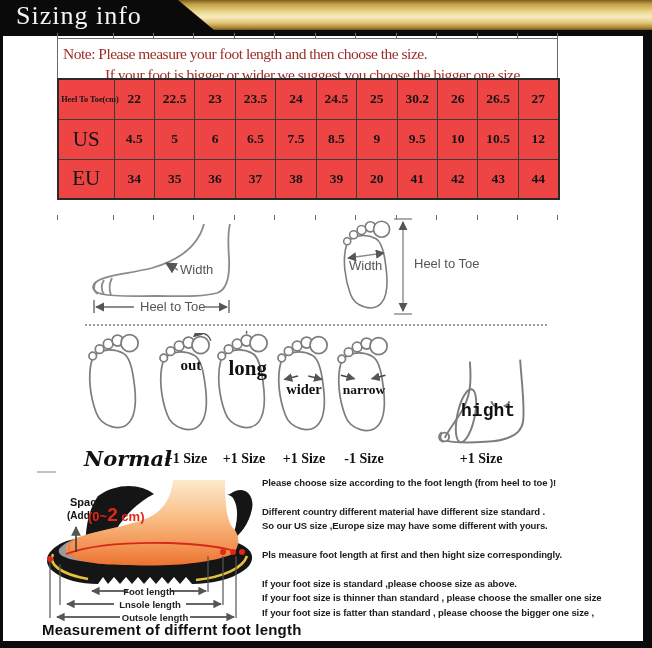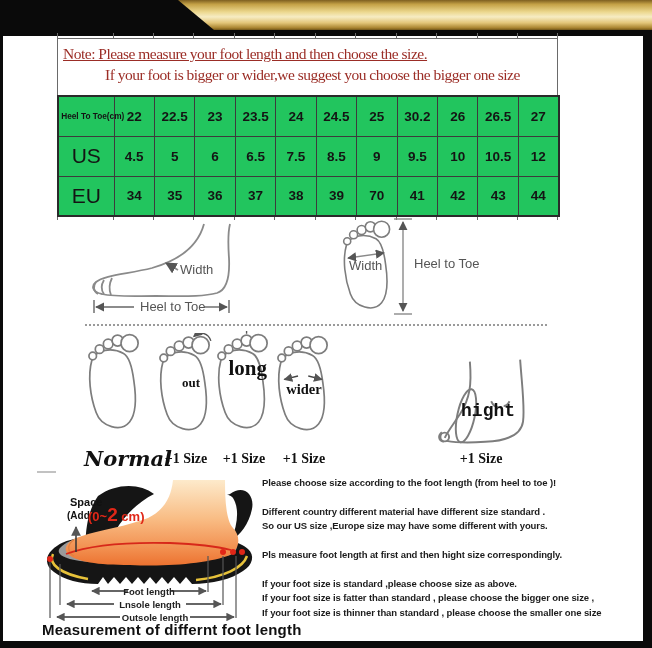--- a/index.html
+++ b/index.html
@@ -12,28 +12,28 @@
   .ribbon{position:absolute;left:178px;top:0;width:474px;height:30px;
           background:linear-gradient(180deg,#7d5f20 0%,#c3a045 14%,#ecd88f 40%,#f6ecc3 56%,#e3c679 76%,#a98430 93%,#6f5518 100%);
           clip-path:polygon(0 0,100% 0,100% 100%,36px 100%);}
   .edge-l{position:absolute;left:0;top:36px;bottom:0;width:3px;background:#0a0a0a;}
   .edge-r{position:absolute;right:0;top:30px;bottom:0;width:9px;background:#0a0a0a;}
   .edge-b{position:absolute;left:0;bottom:0;width:652px;height:7px;background:#0a0a0a;}
 
   
   .note{position:absolute;left:57px;top:38px;width:499px;height:56px;border:1px solid #6a6a6a;
         color:#9b2d26;font-family:"Liberation Serif",serif;font-size:15.5px;letter-spacing:-0.5px;}
-  .note .l1{margin:6px 0 0 5px;white-space:nowrap;text-decoration:underline;}
+  .note .l1{margin:6px 0 0 5px;white-space:nowrap;}
   .note .l2{margin:3px 0 0 47px;white-space:nowrap;}
   .tickrow{position:absolute;left:57px;width:501px;height:5px;}
   .tickrow .tk{position:absolute;top:0;width:1px;height:5px;background:#6a6a6a;}
 
   
-  table.size{position:absolute;left:57px;top:95px;width:501px;height:120px;border-collapse:collapse;
-             table-layout:fixed;background:#22c55e;}
+  table.size{position:absolute;left:57px;top:78px;width:501px;height:120px;border-collapse:collapse;
+             table-layout:fixed;background:#ef4444;font-family:Liberation Serif, serif;}
   table.size th,table.size td{border:1px solid #3c3c3c;text-align:center;vertical-align:middle;
              color:#141414;padding:0;}
   table.size{border:2px solid #2a2a2a;}
   th.lbl-small{font-size:9px;font-weight:bold;transform:scaleX(.92);white-space:nowrap;}
   th.lbl-big{font-size:21px;font-weight:normal;}
   td.val{font-size:13.5px;font-weight:bold;}
 
   
   .dotted{position:absolute;left:85px;top:324px;width:462px;border-top:2px dotted #9a9a9a;}
   .gray-dash{position:absolute;left:37px;top:471px;width:19px;height:2px;background:#c2c2c2;}
@@ -78,20 +78,21 @@
           <circle cx="27" cy="15" r="5.6"></circle>
             <circle cx="38" cy="11" r="6.4"></circle>
           <circle cx="52" cy="14" r="10"></circle>
         </g>
       </symbol>
     </defs>
   </svg>
 
   <div class="hdr">
     <div class="ribbon"></div>
+    <div class="hdr-title">Sizing info</div>
   </div>
   <div class="edge-l"></div>
   <div class="edge-r"></div>
   <div class="edge-b"></div>
 
   <div class="tickrow" id="ticks-top" style="top:33px">
       <div class="tk" style="left: 0px;"></div>
       <div class="tk" style="left: 55.5px;"></div>
       <div class="tk" style="left: 95.95px;"></div>
       <div class="tk" style="left: 136.4px;"></div>
@@ -171,21 +172,21 @@
           <td class="val">12</td>
         </tr>
         <tr style="height: 40px;">
           <th class="lbl-big">EU</th>
           <td class="val">34</td>
           <td class="val">35</td>
           <td class="val">36</td>
           <td class="val">37</td>
           <td class="val">38</td>
           <td class="val">39</td>
-          <td class="val">70</td>
+          <td class="val">20</td>
           <td class="val">41</td>
           <td class="val">42</td>
           <td class="val">43</td>
           <td class="val">44</td>
         </tr>
       </tbody>
   </table>
 
   <svg style="position:absolute;left:82px;top:220px" width="180" height="96" viewBox="0 0 180 96">
     <g stroke="#8a8a8a" stroke-width="1.8" fill="none">
@@ -224,21 +225,21 @@
         <use href="#soleFoot"></use>
       </svg>
     <div class="sz script">Normal</div>
   </div>
 
   <div class="ftcol" style="left:155px;width:62px">
     <svg width="60" height="104" viewBox="0 0 70 121" style="position:absolute;top:4px;left:1px">
       <use href="#soleFoot"></use>
       <path d="M44,4 C52,-3 61,0 64,9" fill="none" stroke="#555" stroke-width="1.6" marker-start="url(#ah)"></path>
     </svg>
-    <div class="shape" style="top:46px;font-size:13px;left:8%">out</div>
+    <div class="shape" style="top:28px;font-size:15px;left:8%">out</div>
     <div class="sz">+1 Size</div>
   </div>
 
   <div class="ftcol" style="left:213px;width:62px">
     <svg width="60" height="104" viewBox="0 0 70 121" style="position:absolute;top:2px;left:1px">
       <use href="#soleFoot"></use>
       <path d="M38,3 L38,-1" stroke="#555" stroke-width="1.6"></path>
     </svg>
     <div class="shape" style="top:27px;font-size:21px;left:6%">long</div>
     <div class="sz">+1 Size</div>
@@ -247,20 +248,29 @@
   <div class="ftcol" style="left:273px;width:62px">
     <svg width="60" height="104" viewBox="0 0 70 121" style="position:absolute;top:4px;left:1px">
       <use href="#soleFoot"></use>
       <path d="M28,50 L12,54" fill="none" stroke="#444" stroke-width="1.6" marker-end="url(#ah)"></path>
       <path d="M40,50 L56,54" fill="none" stroke="#444" stroke-width="1.6" marker-end="url(#ah)"></path>
     </svg>
     <div class="shape" style="top:52px;font-size:14.5px">wider</div>
     <div class="sz">+1 Size</div>
   </div>
 
+  <div class="ftcol" style="left:333px;width:62px">
+    <svg width="60" height="104" viewBox="0 0 70 121" style="position:absolute;top:5px;left:1px">
+      <use href="#soleFoot"></use>
+      <path d="M8,48 L24,52" fill="none" stroke="#444" stroke-width="1.6" marker-end="url(#ah)"></path>
+      <path d="M60,48 L44,52" fill="none" stroke="#444" stroke-width="1.6" marker-end="url(#ah)"></path>
+    </svg>
+    <div class="shape" style="top:53px;font-size:13.5px">narrow</div>
+    <div class="sz">-1 Size</div>
+  </div>
 
   <div class="ftcol" style="left:437px;width:116px">
     <svg width="116" height="98" viewBox="0 0 120 100" style="position:absolute;top:30px;left:0">
       <g stroke="#7d7d7d" stroke-width="2" fill="none">
         <path d="M34,2 C36,26 34,40 24,56 C16,68 10,76 8,81"></path>
         <path d="M86,0 C88,28 91,50 89,64 C87,78 72,84 50,85 C35,86 20,86 10,84"></path>
         <circle cx="8" cy="80" r="4.5"></circle>
         <path d="M5,75 C1,78 1,84 7,85"></path>
         <path d="M56,43 C58,47 60,49 63,49"></path>
         <path d="M75,43 C73,47 71,48 69,48"></path>
@@ -324,19 +334,19 @@
 
   <div class="info" id="info-block">
       <div class="iline">Please choose size according to the foot length (from heel to toe )!</div>
       <div class="iline"></div>
       <div class="iline">Different country different material have different size standard .</div>
       <div class="iline">So our US size ,Europe size may have some different with yours.</div>
       <div class="iline"></div>
       <div class="iline">Pls measure foot length at first and then hight size correspondingly.</div>
       <div class="iline"></div>
       <div class="iline">If your foot size is standard ,please choose size as above.</div>
+      <div class="iline">If your foot size is thinner than standard , please choose the smaller one size</div>
       <div class="iline">If your foot size is fatter than standard , please choose the bigger one size ,</div>
-      <div class="iline">If your foot size is thinner than standard , please choose the smaller one size</div>
     </div>
 
   <div class="caption">Measurement of differnt foot length</div>
 
 </div>
 
 </body></html>

